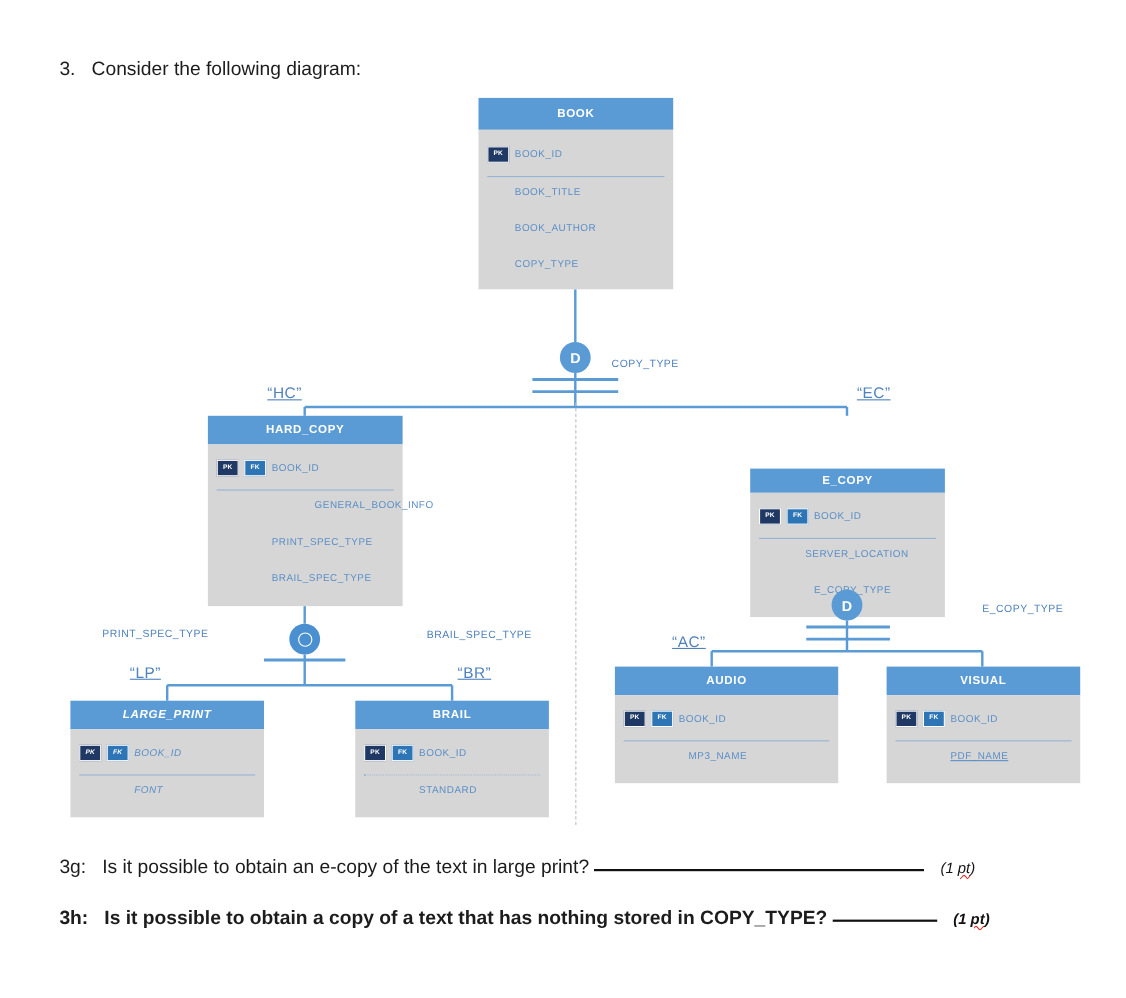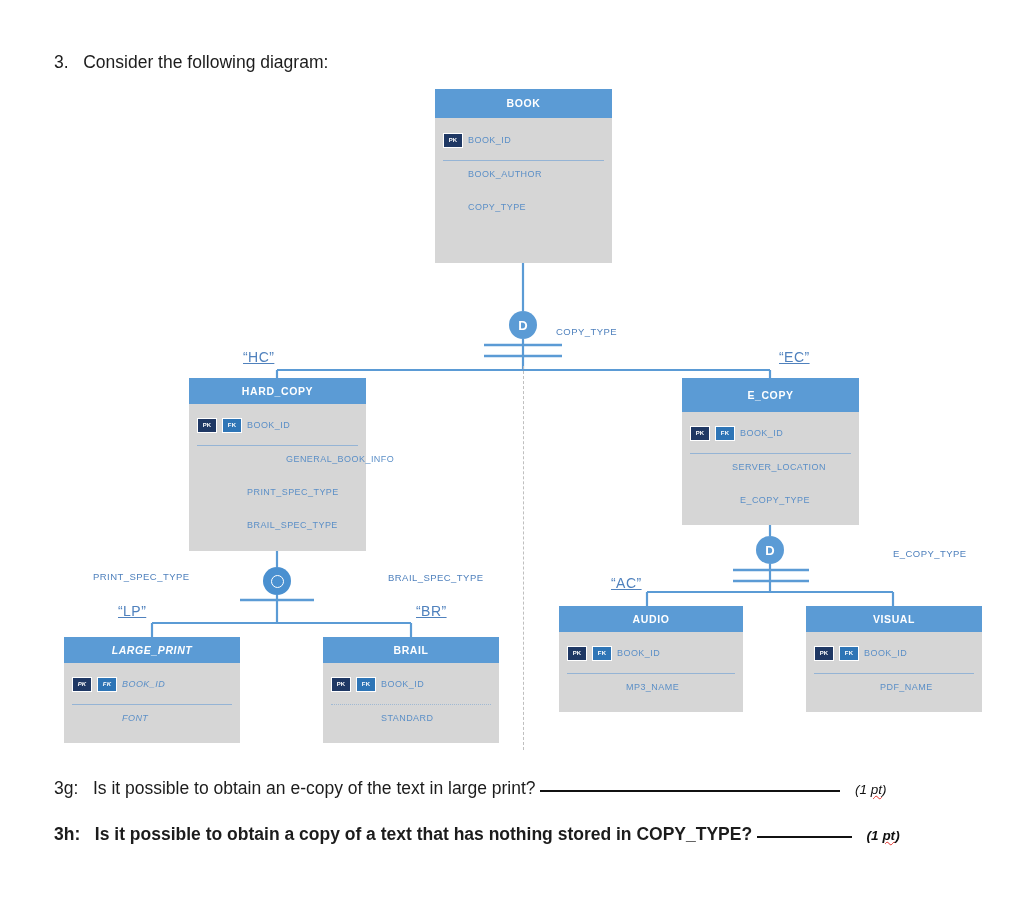--- a/index.html
+++ b/index.html
@@ -162,20 +162,24 @@
     <div class="entity" style="left:435px;top:89px;width:177px;">
       <div class="ent-head" style="height:29px;">BOOK</div>
       <div class="ent-body" style="height:145px;padding-top:5px;">
         <div class="attr" style="height:34px;padding-left:8px;">
           <span class="keybox pk">PK</span>
           <span class="nm">BOOK_ID</span>
         </div>
         <div class="divider" style="top:42px;"></div>
         <div class="attr" style="height:33px;padding-left:8px;">
           <span class="keyspacer"></span>
+          <span class="nm">BOOK_TITLE</span>
+        </div>
+        <div class="attr" style="height:33px;padding-left:8px;">
+          <span class="keyspacer"></span>
           <span class="nm">BOOK_AUTHOR</span>
         </div>
         <div class="attr" style="height:33px;padding-left:8px;">
           <span class="keyspacer"></span>
           <span class="nm">COPY_TYPE</span>
         </div>
       </div>
     </div>
 
     <div class="spec" style="left:509px;top:311px;width:28px;height:28px;">
@@ -203,21 +207,21 @@
           <span class="nm">PRINT_SPEC_TYPE</span>
         </div>
         <div class="attr" style="height:33px;padding-left:8px;">
           <span class="keyspacer" style="width:50px;"></span>
           <span class="nm">BRAIL_SPEC_TYPE</span>
         </div>
       </div>
     </div>
 
     <div class="entity" style="left:682px;top:378px;width:177px;">
-      <div class="ent-head" style="height:34px;">E_COPY</div>
+      <div class="ent-head" style="height:22px;margin-top:48px;">E_COPY</div>
       <div class="ent-body" style="height:113px;padding-top:4px;">
         <div class="attr" style="height:34px;padding-left:8px;">
           <span class="keybox pk">PK</span>
           <span class="keybox fk">FK</span>
           <span class="nm">BOOK_ID</span>
         </div>
         <div class="divider" style="top:41px;"></div>
         <div class="attr" style="height:33px;padding-left:0;">
           <span class="keyspacer" style="width:50px;"></span>
           <span class="nm">SERVER_LOCATION</span>
@@ -269,21 +273,21 @@
           <span class="nm">BOOK_ID</span>
         </div>
         <div class="divider dotted" style="top:41px;"></div>
         <div class="attr" style="height:33px;padding-left:8px;">
           <span class="keyspacer" style="width:50px;"></span>
           <span class="nm">STANDARD</span>
         </div>
       </div>
     </div>
 
-    <div class="entity" style="left:559px;top:606px;width:184px;">
+    <div class="entity" style="left:559px;top:606px;width:203px;">
       <div class="ent-head" style="height:26px;">AUDIO</div>
       <div class="ent-body" style="height:80px;padding-top:4px;">
         <div class="attr" style="height:34px;padding-left:8px;">
           <span class="keybox pk">PK</span>
           <span class="keybox fk">FK</span>
           <span class="nm">BOOK_ID</span>
         </div>
         <div class="divider" style="top:41px;"></div>
         <div class="attr" style="height:33px;padding-left:17px;">
           <span class="keyspacer" style="width:50px;"></span>
@@ -294,21 +298,21 @@
 
     <div class="entity" style="left:806px;top:606px;width:176px;">
       <div class="ent-head" style="height:26px;">VISUAL</div>
       <div class="ent-body" style="height:80px;padding-top:4px;">
         <div class="attr" style="height:34px;padding-left:8px;">
           <span class="keybox pk">PK</span>
           <span class="keybox fk">FK</span>
           <span class="nm">BOOK_ID</span>
         </div>
         <div class="divider" style="top:41px;"></div>
-        <div class="attr" style="height:33px;padding-left:24px;">
+        <div class="attr" style="height:33px;padding-left:8px;text-decoration:underline;">
           <span class="keyspacer" style="width:50px;"></span>
           <span class="nm">PDF_NAME</span>
         </div>
       </div>
     </div>
 
   </div>
 
   <div class="q-line" style="left:54px;top:778px;">
     <span class="q-num">3g:</span>

